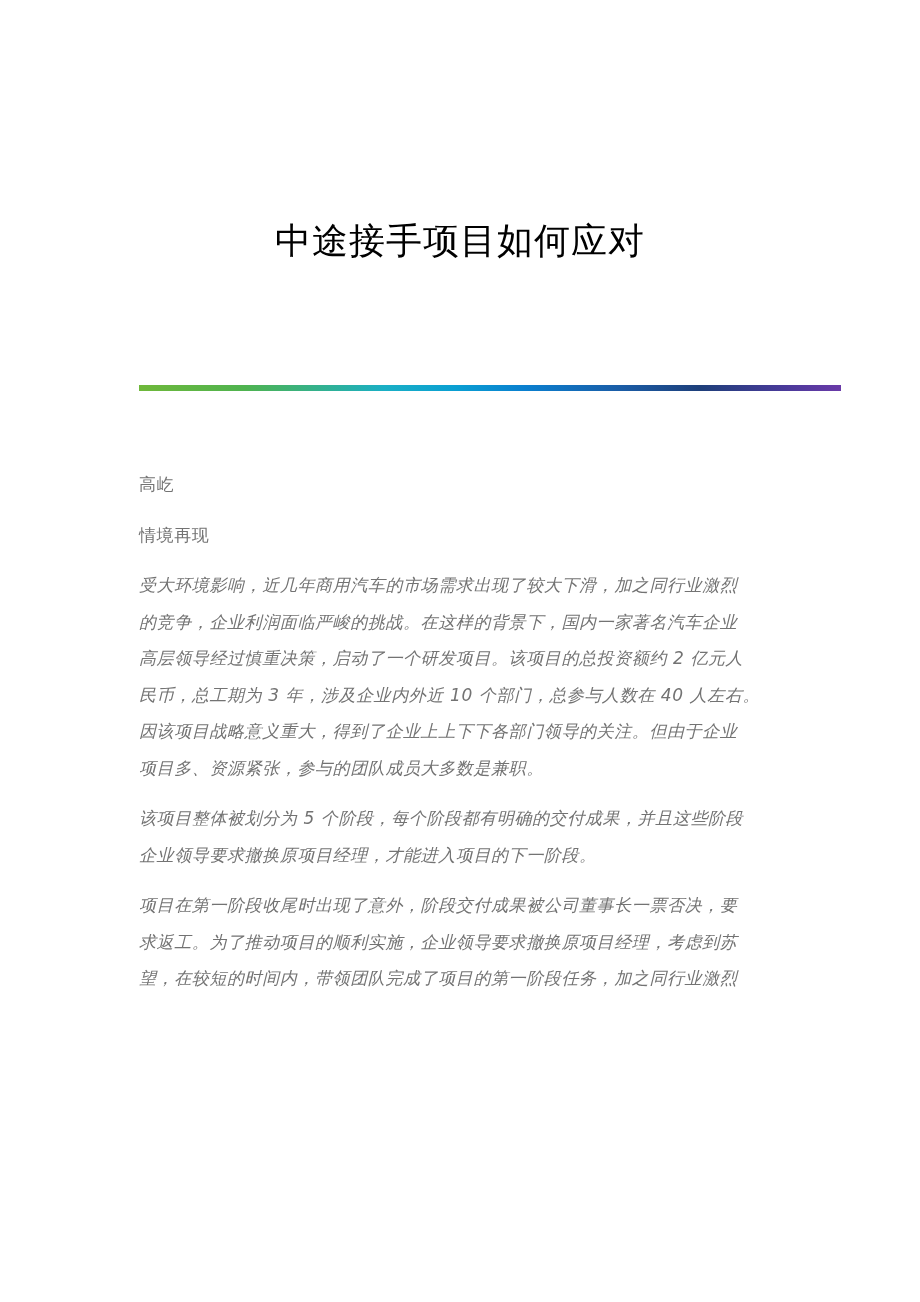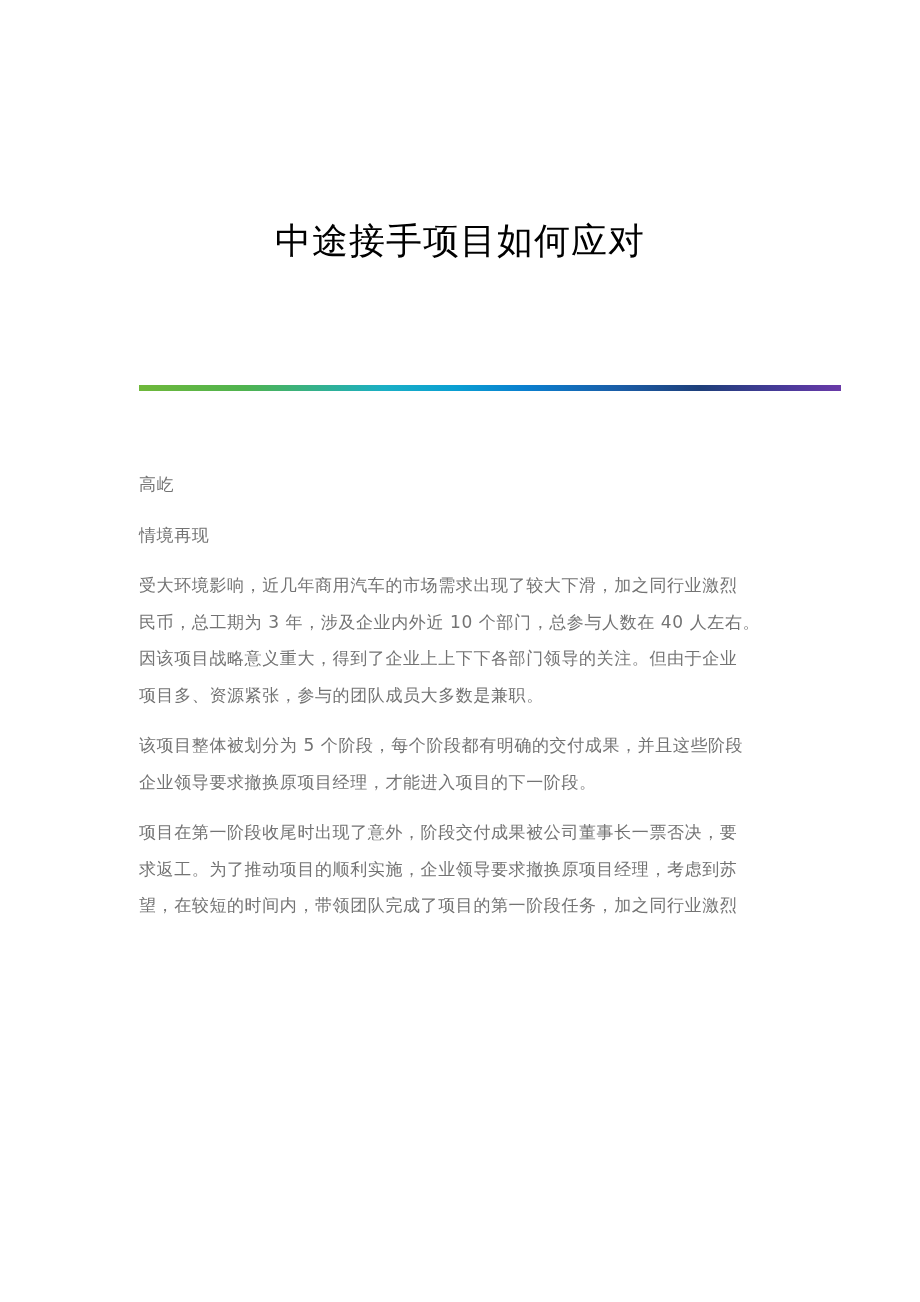--- a/index.html
+++ b/index.html
@@ -65,37 +65,39 @@
     }
     .body-text p {
       margin: 0;
       line-height: 36.5px;
       letter-spacing: 0.6px;
       text-align: justify;
     }
     .body-text p.author { margin-bottom: 14px; }
     .body-text p.section { margin-bottom: 14px; }
     .body-text p.para { margin-bottom: 14px; }
-    .line { display: block; white-space: nowrap; }
+    .line { display: block; white-space: nowrap; font-style: italic; }
   </style>
 </head>
 <body>
 
 <div class="page">
 
   <h1 class="title">中途接手项目如何应对</h1>
 
   <div class="divider"></div>
 
   <div class="body-text">
     <p class="author">高屹</p>
     <p class="section">情境再现</p>
 
     <p class="para">
       <span class="line">受大环境影响，近几年商用汽车的市场需求出现了较大下滑，加之同行业激烈</span>
+      <span class="line">的竞争，企业利润面临严峻的挑战。在这样的背景下，国内一家著名汽车企业</span>
+      <span class="line">高层领导经过慎重决策，启动了一个研发项目。该项目的总投资额约 2 亿元人</span>
       <span class="line">民币，总工期为 3 年，涉及企业内外近 10 个部门，总参与人数在 40 人左右。</span>
       <span class="line">因该项目战略意义重大，得到了企业上上下下各部门领导的关注。但由于企业</span>
       <span class="line">项目多、资源紧张，参与的团队成员大多数是兼职。</span>
     </p>
 
     <p class="para">
       <span class="line">该项目整体被划分为 5 个阶段，每个阶段都有明确的交付成果，并且这些阶段</span>
       <span class="line">企业领导要求撤换原项目经理，才能进入项目的下一阶段。</span>
     </p>
 

